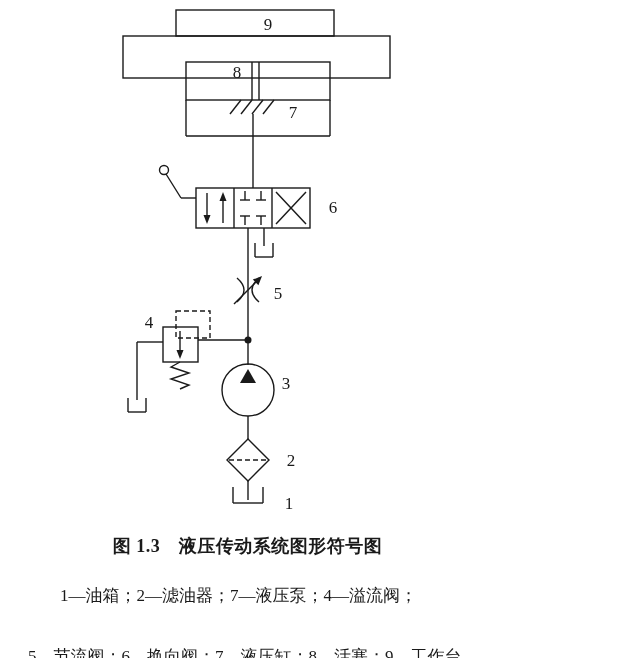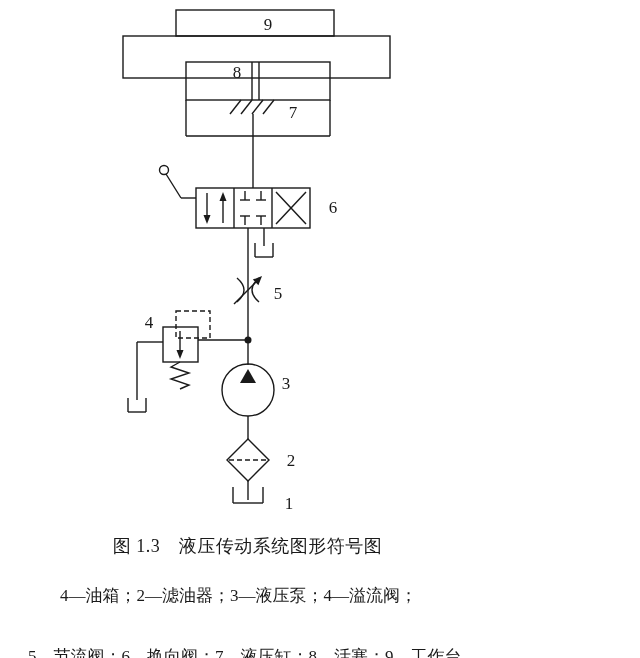--- a/index.html
+++ b/index.html
@@ -15,21 +15,21 @@
   svg .ln { stroke: #1a1a1a; stroke-width: 1.4; fill: none; }
   svg .fil { fill: #1a1a1a; stroke: none; }
   svg text {
     font-family: "Liberation Serif", serif;
     font-size: 17px;
     fill: #1a1a1a;
   }
   .caption {
     position: absolute; top: 534px; left: 0; width: 495px;
     text-align: center;
-    font-weight: normal;
+    font-weight: bold;
     font-size: 18px;
     letter-spacing: 0.5px;
   }
   .legend-1 {
     position: absolute; top: 584px; left: 60px;
     font-size: 17px;
   }
   .legend-2 {
     position: absolute; top: 645px; left: 28px;
     font-size: 17px;
@@ -152,17 +152,17 @@
     <g>
       <line class="ln" x1="233" y1="487" x2="233" y2="503"></line>
       <line class="ln" x1="263" y1="487" x2="263" y2="503"></line>
       <line class="ln" x1="233" y1="503" x2="263" y2="503"></line>
     </g>
     <text x="289" y="509" text-anchor="middle">1</text>
   </svg>
 
   <div class="caption">图 1.3　液压传动系统图形符号图</div>
 
-  <div class="legend-1">4—油箱；2—滤油器；3—液压泵；4—溢流阀；</div>
+  <div class="legend-1">1—油箱；2—滤油器；7—液压泵；4—溢流阀；</div>
 
   <div class="legend-2">5—节流阀；6—换向阀；7—液压缸；8—活塞；9—工作台</div>
 
 </div>
 
 </body></html>

